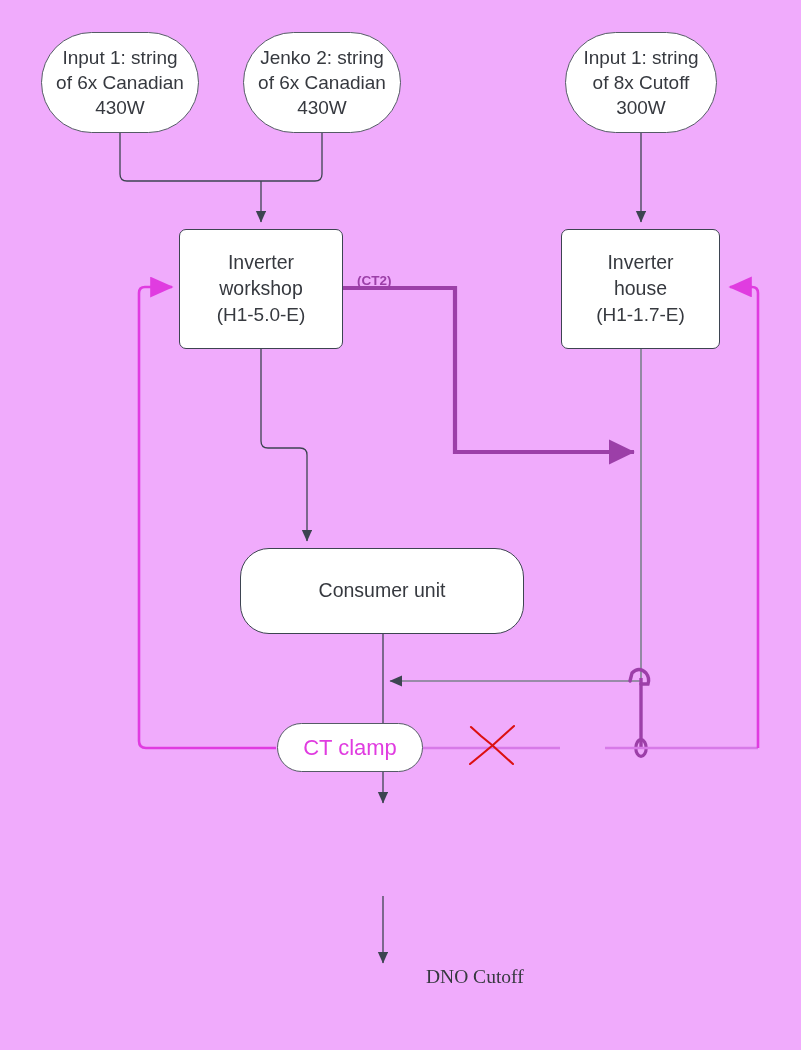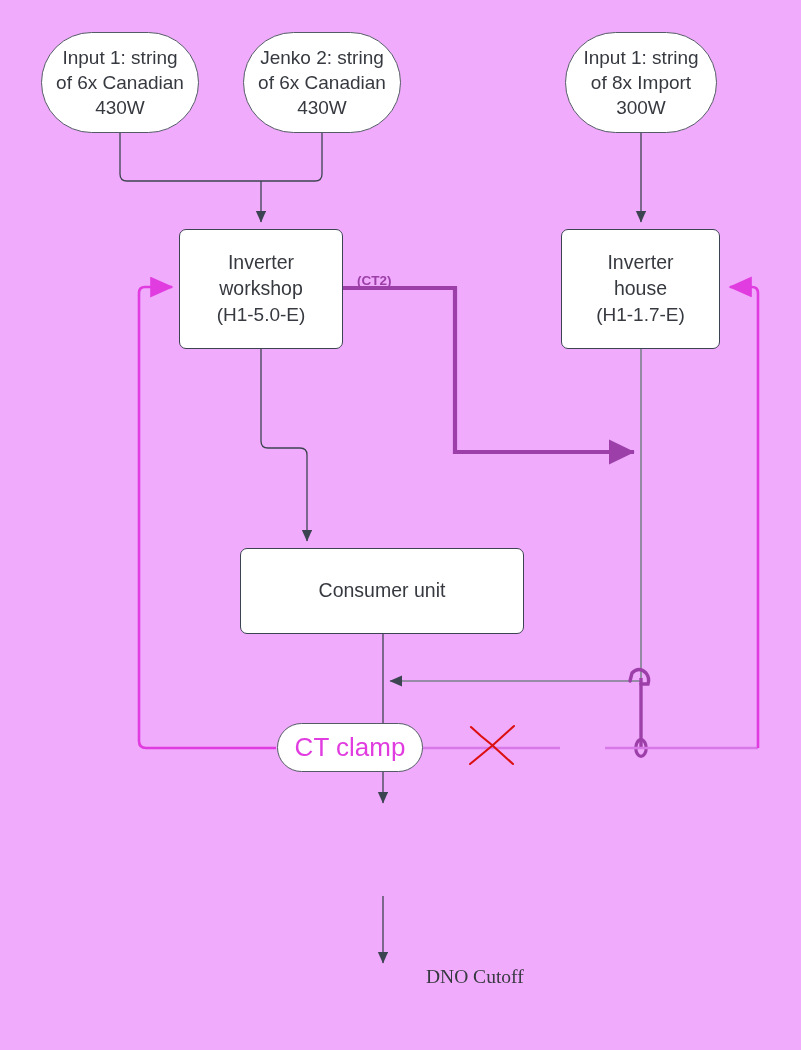--- a/index.html
+++ b/index.html
@@ -58,21 +58,21 @@
     font-size: 19.5px;
     white-space: nowrap;
   }
   .label-ct2 {
     position: absolute;
     font-size: 13.5px;
     font-weight: bold;
     white-space: nowrap;
   }
   .ctclamp-text {
-    font-size: 26px;
+    font-size: 22px;
   }
 </style>
 </head>
 <body>
 
 <div id="canvas">
 
   <svg id="wires" viewBox="0 0 801 1050">
     <defs>
       <marker id="arrDark" markerWidth="10" markerHeight="10" refX="8.6" refY="4" orient="auto">
@@ -135,37 +135,37 @@
   </div>
 
   <div class="node stadium" style="left:243px; top:32px; width:158px; height:101px;">
     <span class="line t19">Jenko 2: string</span>
     <span class="line t19">of 6x Canadian</span>
     <span class="line t19">430W</span>
   </div>
 
   <div class="node stadium" style="left:565px; top:32px; width:152px; height:101px;">
     <span class="line t19">Input 1: string</span>
-    <span class="line t19">of 8x Import</span>
+    <span class="line t19">of 8x Cutoff</span>
     <span class="line t19">300W</span>
   </div>
 
   <div class="node rect" style="left:179px; top:229px; width:164px; height:120px;">
     <span class="line t20">Inverter</span>
     <span class="line t20">workshop</span>
     <span class="line t18">(H1-5.0-E)</span>
   </div>
 
   <div class="node rect" style="left:561px; top:229px; width:159px; height:120px;">
     <span class="line t20">Inverter</span>
     <span class="line t20">house</span>
     <span class="line t18">(H1-1.7-E)</span>
   </div>
 
-  <div class="node rect" style="left:240px; top:548px; width:284px; height:86px;">
+  <div class="node rect" style="left:240px; top:548px; width:284px; height:86px;border-radius:29px;">
     <span class="line t20">Consumer unit</span>
   </div>
 
   <div class="node stadium" style="left:277px; top:723px; width:146px; height:49px;">
     <span class="line ctclamp-text" style="color:#e03ce0;">CT clamp</span>
   </div>
 
 
   <div class="label-ct2" style="left:357px; top:273px; color:#9c3fa8;">(CT2)</div>
 

